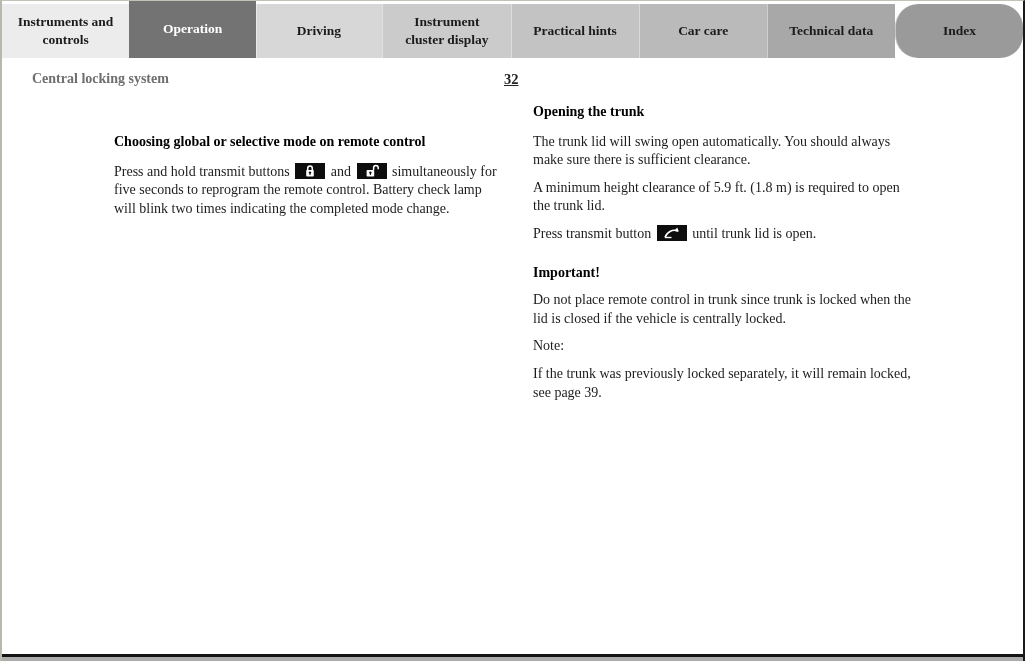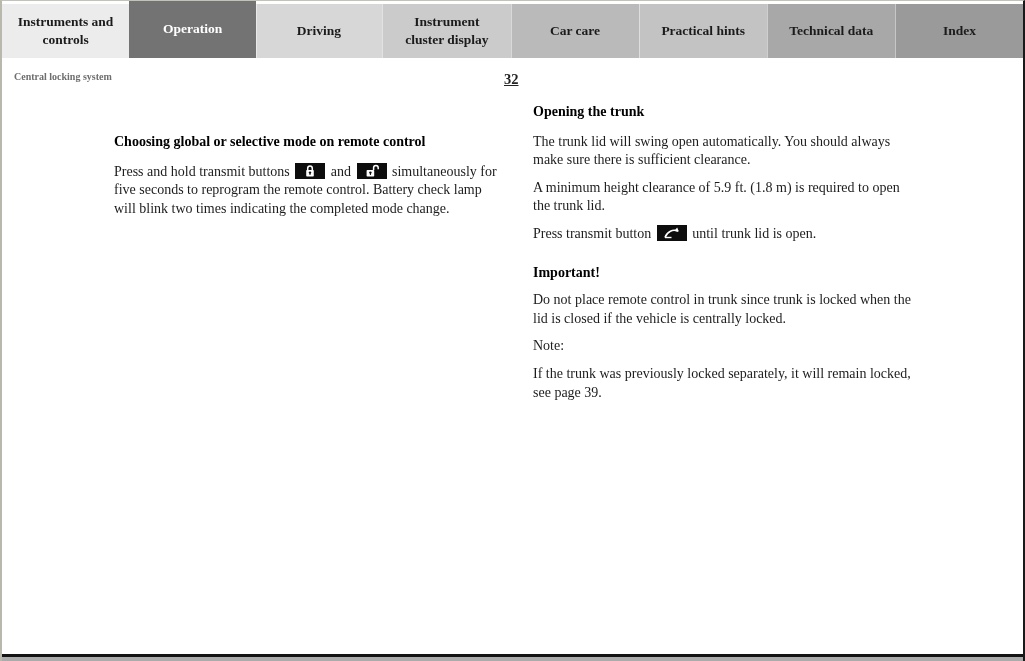--- a/index.html
+++ b/index.html
@@ -41,22 +41,22 @@
     box-sizing: border-box;
   }
   .tab + .tab { border-left: 1px solid rgba(255,255,255,0.45); }
   .tab--active {
     margin-top: 0;
     color: #ffffff;
     border-left: none !important;
   }
   
   .page-title {
-    position: absolute; left: 12px; top: 70px;
-    font-size: 10px; font-weight: bold; color: #6e6e6e;
+    position: absolute; left: 30px; top: 70px;
+    font-size: 14px; font-weight: bold; color: #6e6e6e;
   }
   .page-number {
     position: absolute; left: 502px; top: 70px;
     font-size: 14.5px; font-weight: bold; color: #232323; text-decoration: underline;
   }
   
   .col { position: absolute; top: 102px; width: 384px; font-size: 14px; line-height: 18.6px; }
   .col-left  { left: 112px; margin-top: 30px; }
   .col-right { left: 531px; }
   .section-heading { font-size: 14px; font-weight: bold; color: #000; margin: 0 0 11px 0; }
@@ -84,30 +84,30 @@
     </div>
     <div class="tab tab--active" style="background-color: #737373;">
       <span>Operation</span>
     </div>
     <div class="tab" style="background-color: rgb(215, 215, 215); padding-left: 8px;">
       <span>Driving</span>
     </div>
     <div class="tab" style="background-color: rgb(203, 203, 203);">
       <span>Instrument cluster display</span>
     </div>
+    <div class="tab" style="background-color: rgb(195, 195, 195);">
+      <span>Practical hints</span>
+    </div>
     <div class="tab" style="background-color: rgb(186, 186, 186);">
       <span>Car care</span>
-    </div>
-    <div class="tab" style="background-color: rgb(195, 195, 195);">
-      <span>Practical hints</span>
     </div>
     <div class="tab" style="background-color: rgb(168, 168, 168); padding-left: 10px;">
       <span>Technical data</span>
     </div>
-    <div class="tab" style="background-color: rgb(154, 154, 154);">
+    <div class="tab" style="background-color: rgb(154, 154, 154); border-radius: 23px;">
       <span>Index</span>
     </div>
   </div>
 
   <div class="page-title">Central locking system</div>
   <div class="page-number">32</div>
 
   <div class="col col-left">
     <h3 class="section-heading">Choosing global or selective mode on remote control</h3>
     <p>

